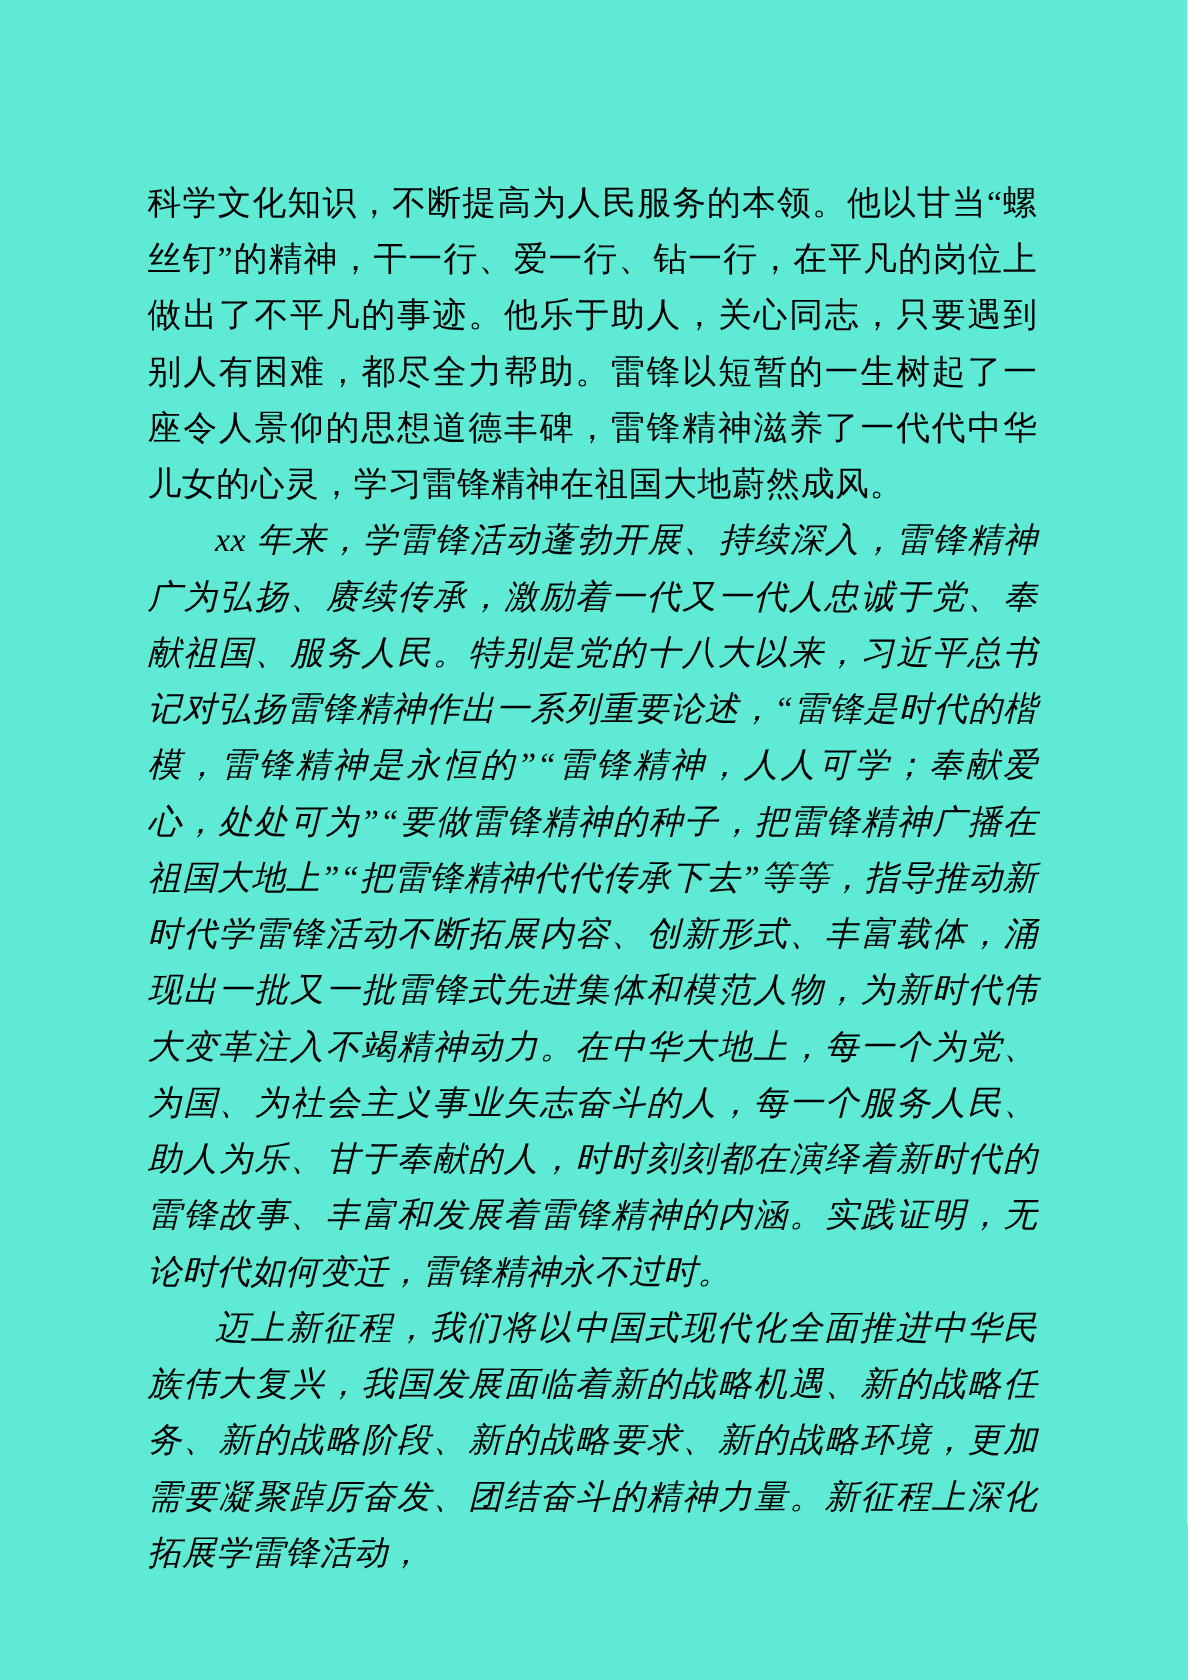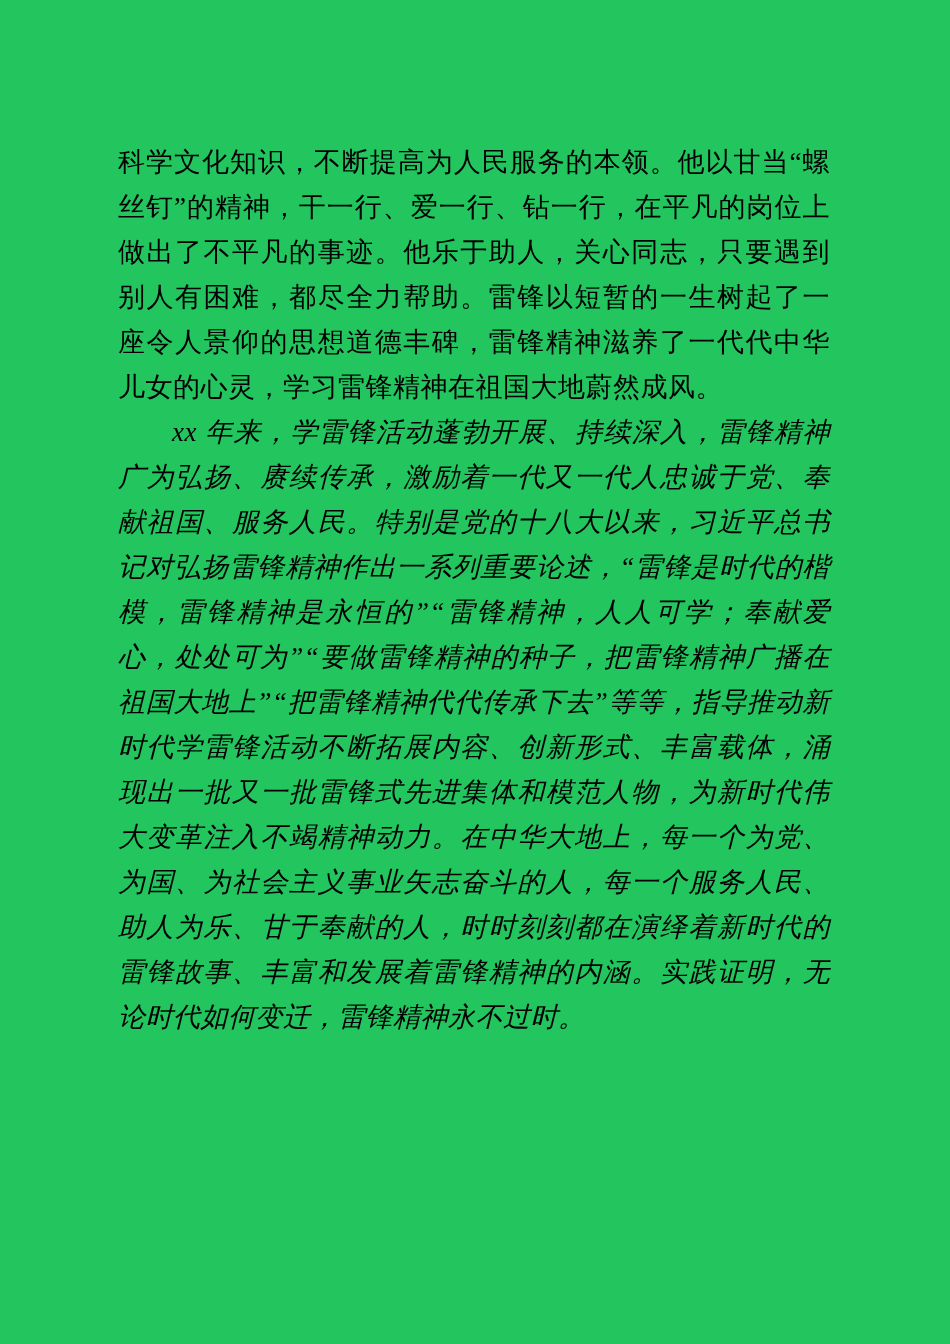--- a/index.html
+++ b/index.html
@@ -5,21 +5,21 @@
   html, body {
     margin: 0;
     padding: 0;
     background: #ffffff;
   }
   .page {
     position: relative;
     width: 950px;
     height: 1344px;
     box-sizing: border-box;
-    background: #22c55e;
+    background: #5eead4;
     padding: 140px 120px 0 118px;
     overflow: hidden;
     font-family: "Liberation Serif", "DejaVu Serif", serif;
   }
   .para {
     margin: 0;
     padding: 0;
     font-size: 27px;
     line-height: 45px;
     color: #000000;
@@ -35,13 +35,14 @@
   .para.no-indent {
     text-indent: 0;
   }
 </style>
 </head>
 <body>
 
 <div class="page">
   <p class="para no-indent">科学文化知识，不断提高为人民服务的本领。他以甘当“螺丝钉”的精神，干一行、爱一行、钻一行，在平凡的岗位上做出了不平凡的事迹。他乐于助人，关心同志，只要遇到别人有困难，都尽全力帮助。雷锋以短暂的一生树起了一座令人景仰的思想道德丰碑，雷锋精神滋养了一代代中华儿女的心灵，学习雷锋精神在祖国大地蔚然成风。</p>
   <p class="para indent">xx 年来，学雷锋活动蓬勃开展、持续深入，雷锋精神广为弘扬、赓续传承，激励着一代又一代人忠诚于党、奉献祖国、服务人民。特别是党的十八大以来，习近平总书记对弘扬雷锋精神作出一系列重要论述，“雷锋是时代的楷模，雷锋精神是永恒的”“雷锋精神，人人可学；奉献爱心，处处可为”“要做雷锋精神的种子，把雷锋精神广播在祖国大地上”“把雷锋精神代代传承下去”等等，指导推动新时代学雷锋活动不断拓展内容、创新形式、丰富载体，涌现出一批又一批雷锋式先进集体和模范人物，为新时代伟大变革注入不竭精神动力。在中华大地上，每一个为党、为国、为社会主义事业矢志奋斗的人，每一个服务人民、助人为乐、甘于奉献的人，时时刻刻都在演绎着新时代的雷锋故事、丰富和发展着雷锋精神的内涵。实践证明，无论时代如何变迁，雷锋精神永不过时。</p>
+  <p class="para indent">迈上新征程，我们将以中国式现代化全面推进中华民族伟大复兴，我国发展面临着新的战略机遇、新的战略任务、新的战略阶段、新的战略要求、新的战略环境，更加需要凝聚踔厉奋发、团结奋斗的精神力量。新征程上深化拓展学雷锋活动，</p>
 </div>
 
 </body></html>

